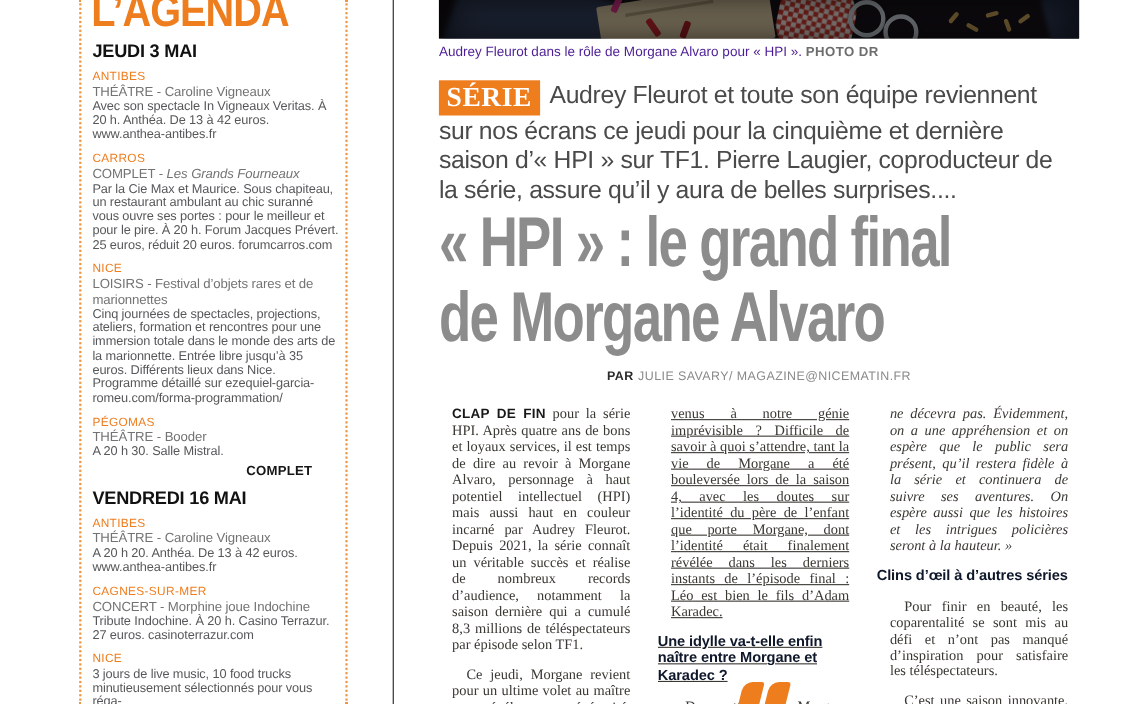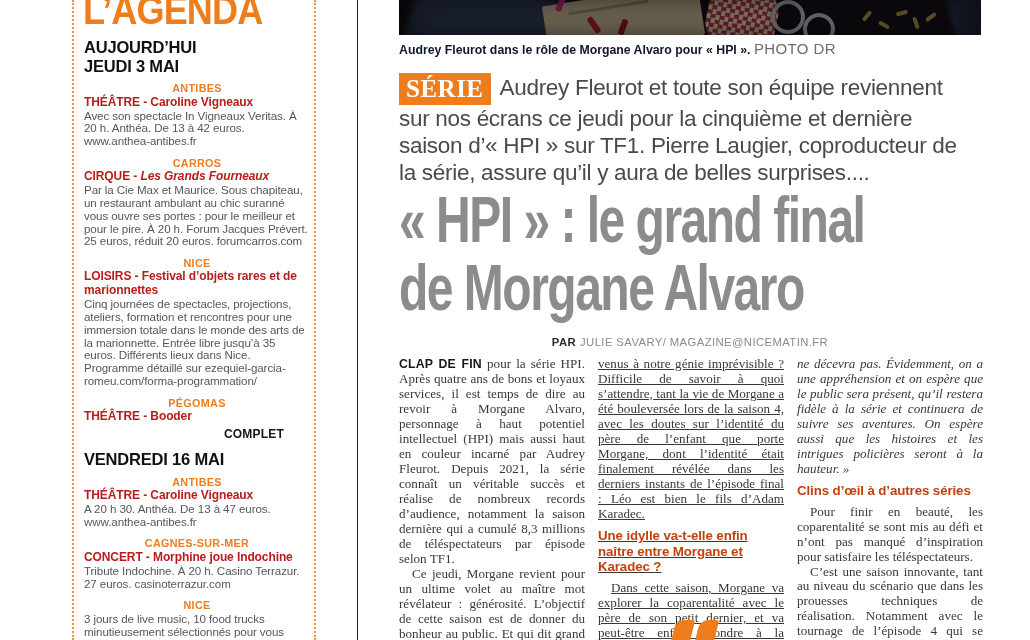--- a/index.html
+++ b/index.html
@@ -16,22 +16,22 @@
   
   .agenda{position:absolute; left:84px; top:0; width:226px;}
   .agenda-title{
     font-size:41px; font-weight:800; color:#ee7d1e; letter-spacing:-1px;
     transform:scaleX(.88); transform-origin:left; line-height:.95;
     margin:-9px 0 8px -1px; white-space:nowrap;
   }
   .day-heading{font-size:16.5px; font-weight:800; line-height:1.13; color:#111; margin:0 0 7px 0; letter-spacing:-.2px;}
   .day-heading.second{margin-top:2px;}
   .event{margin:0 0 9px 0;}
-  .event .city{font-size:10.8px; font-weight:700; color:#ee7d1e; letter-spacing:.3px; line-height:1.25;text-align:center;}
-  .event .ev-title{font-size:12px; font-weight:700; color:#b91c1c; line-height:1.16; letter-spacing:-.1px;}
+  .event .city{font-size:10.8px; font-weight:400; color:#ee7d1e; letter-spacing:.3px; line-height:1.25;}
+  .event .ev-title{font-size:12px; font-weight:400; color:#737373; line-height:1.16; letter-spacing:-.1px;}
   .event .ev-title .it{font-style:italic;}
   .event .ev-body{font-size:11.6px; color:#565759; line-height:1.1; letter-spacing:-.1px;}
   .badge-complet{font-size:12px; font-weight:800; color:#161616; text-align:right; padding-right:26px; margin-top:3px; letter-spacing:.2px;}
 
   
   .photo{position:absolute; left:399px; top:0; width:582px; height:35px; background:#17131a; overflow:hidden;}
   .photo .shape{position:absolute;}
   .ph-denim{left:2%; top:-60%; width:24%; height:240%; background:#354462; transform:rotate(18deg); filter:blur(3px); opacity:.9;}
   .ph-paper{left:25%; top:-16%; width:27%; height:150%; background:#d9c7a2; transform:rotate(-9deg); border-radius:2px;}
   .ph-paper-lines{left:29%; top:18%; width:14%; height:3px; background:#8a7d60; transform:rotate(-9deg); opacity:.6;}
@@ -47,22 +47,22 @@
   .ph-bullet{width:4px; height:12px; background:#c5a058; border-radius:2px;}
   .ph-b1{left:80%; top:28%; transform:rotate(40deg);}
   .ph-b2{left:83%; top:55%; transform:rotate(-60deg);}
   .ph-b3{left:86%; top:20%; transform:rotate(75deg);}
   .ph-b4{left:88.5%; top:48%; transform:rotate(-20deg);}
   .ph-b5{left:91%; top:30%; transform:rotate(55deg);}
   .ph-jean2{left:95%; top:-20%; width:8%; height:160%; background:#2c3752; transform:rotate(-14deg); filter:blur(2px);}
   .photo .vignette{position:absolute; inset:0; box-shadow:inset 0 0 30px 12px rgba(0,0,0,.75);}
 
   .caption{position:absolute; left:399px; top:40px; width:582px; font-size:12.3px; line-height:1.2;}
-  .caption .cap-text{font-weight:700; color:#0f172a;}
-  .caption .cap-credit{font-size:15px; font-weight:400; color:#6d6d6d; letter-spacing:.4px;}
+  .caption .cap-text{font-weight:400; color:#4c1d95;}
+  .caption .cap-credit{font-size:12px; font-weight:700; color:#6d6d6d; letter-spacing:.4px;}
 
   .chapeau{position:absolute; left:399px; top:73px; width:568px; font-size:22.5px; line-height:1.2; color:#4a4a4a; letter-spacing:-.3px;}
   .kicker{
     display:inline-block; background:#ee7d1e; color:#ffffff; font-family:"Liberation Serif", serif;
     font-weight:700; font-size:25px; line-height:1; padding:3px 7px 4px 7px; margin-right:9px;
     vertical-align:-2px; letter-spacing:.5px;
   }
 
   .headline{position:absolute; left:399px; top:186px; width:780px; color:#8c8c8c;
     font-weight:800; font-size:64px; line-height:1.07; letter-spacing:-2px;
@@ -70,78 +70,78 @@
 
   .byline{position:absolute; left:399px; top:336px; width:582px; text-align:center;
     font-size:11.3px; letter-spacing:.4px; color:#8a8a8a;}
   .byline .by-prefix{font-weight:800; color:#2b2b2b; margin-right:4px;}
 
   .col{position:absolute; top:356px; width:186px; height:284px; overflow:hidden;
     font-family:"Liberation Serif", serif; font-size:13.1px; line-height:1.145;
     color:#3a3833; text-align:justify;}
   .col1{left:399px;} .col2{left:598px;text-decoration:underline;} .col3{left:797px;}
   .lead-in{font-family:"Liberation Sans", sans-serif; font-weight:800; font-size:12.3px; color:#181818; letter-spacing:.2px;}
-  .col p{margin:0;}
+  .col p{margin:12px;}
   .col p.indent{text-indent:13px;}
   .subhead{font-family:"Liberation Sans", sans-serif; font-weight:800; font-size:13.3px;
-    line-height:1.18; color:#c2410c; margin:7px 0 5px 0; text-align:left; letter-spacing:-.1px;}
+    line-height:1.18; color:#0f172a; margin:7px 0 5px 0; text-align:left; letter-spacing:-.1px;}
   .col3 .quote{font-style:italic;}
 
   .pull-quote{position:absolute; left:672px; top:620px; width:60px; height:30px;}
   .pq-bar{position:absolute; top:0; width:19px; height:34px; background:#ee7d1e;
     transform:skewX(-14deg); border-radius:8px 3px 2px 2px;}
   .pq-bar.b1{left:0;} .pq-bar.b2{left:24px;}
 </style>
 </head>
 <body>
 
 <div class="page">
 
   <div class="dotted-rule rule-left"></div>
   <div class="dotted-rule rule-right"></div>
   <div class="solid-rule"></div>
 
   <div class="agenda">
     <div class="agenda-title">L’AGENDA</div>
 
     <div class="day-heading">
-      <div>AUJOURD’HUI</div>
       <div>JEUDI 3 MAI</div>
     </div>
 
     <div class="event">
       <div class="city">ANTIBES</div>
       <div class="ev-title">THÉÂTRE - Caroline Vigneaux</div>
       <div class="ev-body">Avec son spectacle In Vigneaux Veritas. À 20 h. Anthéa. De 13 à 42 euros. www.anthea-antibes.fr</div>
     </div>
 
     <div class="event">
       <div class="city">CARROS</div>
-      <div class="ev-title"><span>CIRQUE - </span><span class="it">Les Grands Fourneaux</span></div>
+      <div class="ev-title"><span>COMPLET - </span><span class="it">Les Grands Fourneaux</span></div>
       <div class="ev-body">Par la Cie Max et Maurice. Sous chapiteau, un restaurant ambulant au chic suranné vous ouvre ses portes : pour le meilleur et pour le pire. À 20 h. Forum Jacques Prévert. 25 euros, réduit 20 euros. forumcarros.com</div>
     </div>
 
     <div class="event">
       <div class="city">NICE</div>
       <div class="ev-title">LOISIRS - Festival d’objets rares et de marionnettes</div>
       <div class="ev-body">Cinq journées de spectacles, projections, ateliers, formation et rencontres pour une immersion totale dans le monde des arts de la marionnette. Entrée libre jusqu’à 35 euros. Différents lieux dans Nice. Programme détaillé sur ezequiel-garcia-romeu.com/forma-programmation/</div>
     </div>
 
     <div class="event">
       <div class="city">PÉGOMAS</div>
       <div class="ev-title">THÉÂTRE - Booder</div>
+      <div class="ev-body">A 20 h 30. Salle Mistral.</div>
       <div class="badge-complet">COMPLET</div>
     </div>
 
     <div class="day-heading second">VENDREDI 16 MAI</div>
 
     <div class="event">
       <div class="city">ANTIBES</div>
       <div class="ev-title">THÉÂTRE - Caroline Vigneaux</div>
-      <div class="ev-body">A 20 h 30. Anthéa. De 13 à 47 euros. www.anthea-antibes.fr</div>
+      <div class="ev-body">A 20 h 20. Anthéa. De 13 à 42 euros. www.anthea-antibes.fr</div>
     </div>
 
     <div class="event">
       <div class="city">CAGNES-SUR-MER</div>
       <div class="ev-title">CONCERT - Morphine joue Indochine</div>
       <div class="ev-body">Tribute Indochine. À 20 h. Casino Terrazur. 27 euros. casinoterrazur.com</div>
     </div>
 
     <div class="event">
       <div class="city">NICE</div>

